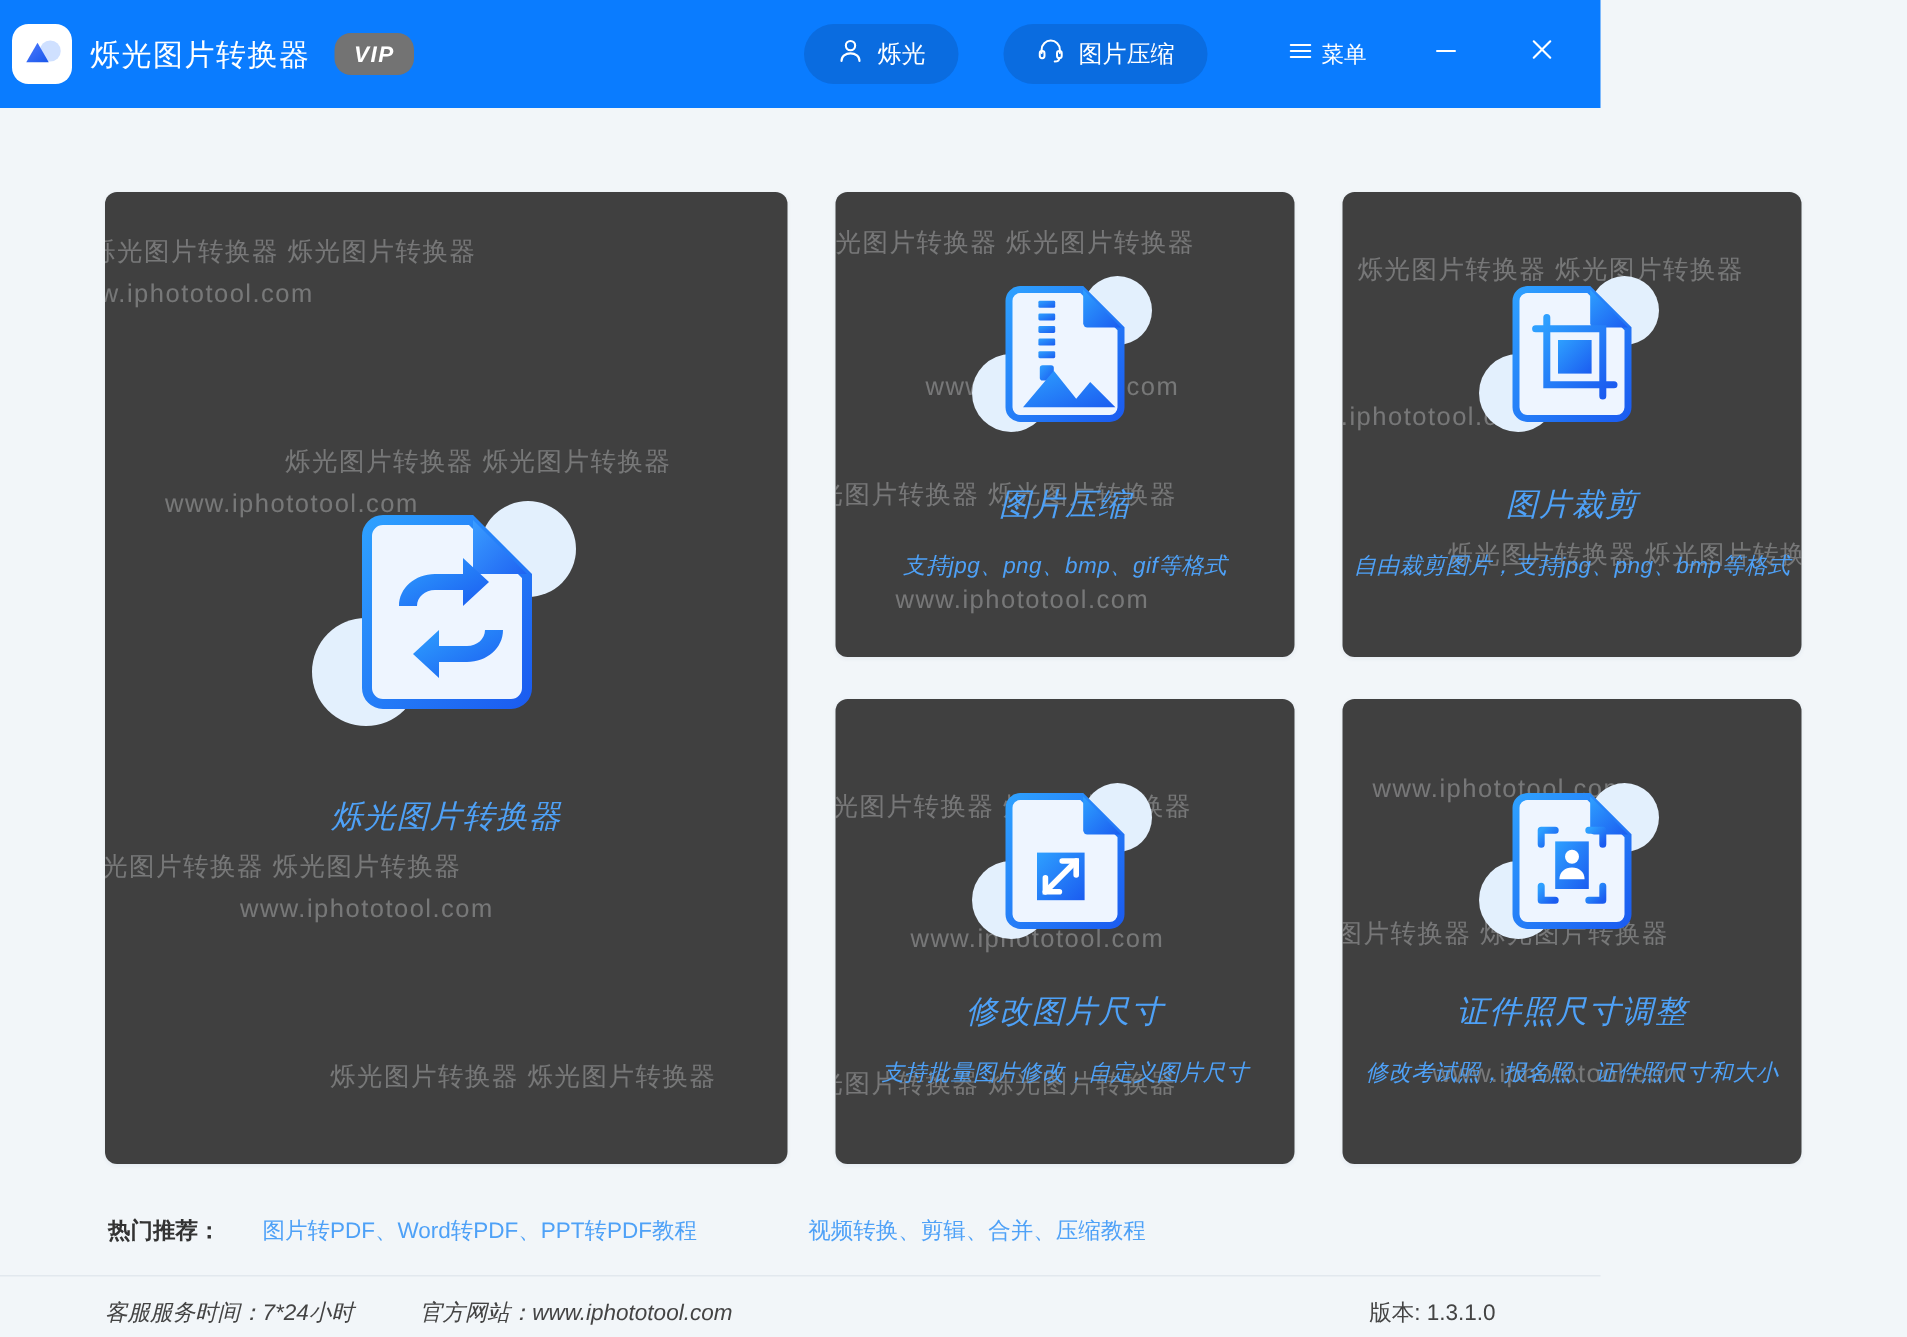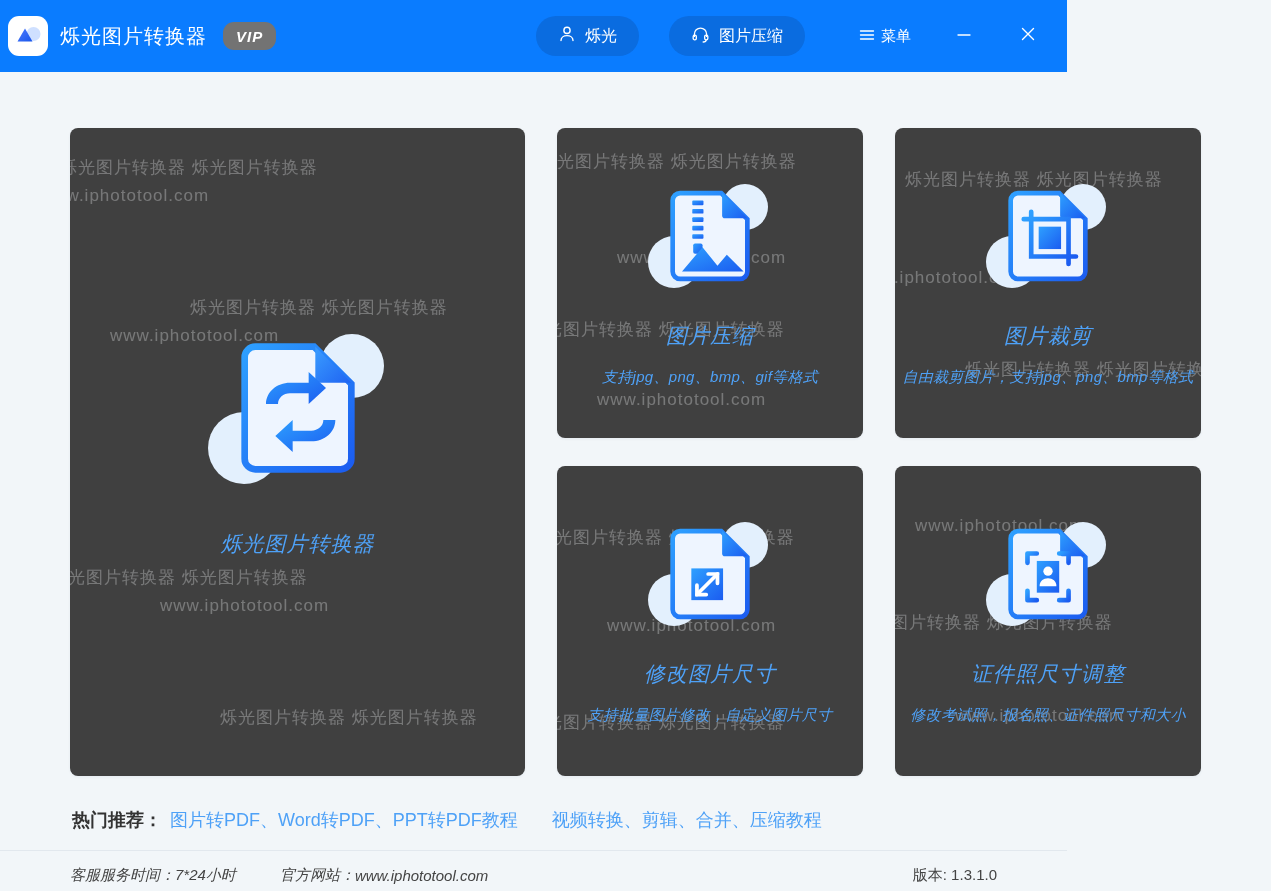--- a/index.html
+++ b/index.html
@@ -186,22 +186,23 @@
     font-size: 17px;
     letter-spacing: 1px;
   }
 
   
   .hotbar {
     display: flex;
     align-items: center;
     height: 60px;
     padding: 0 0 0 2px;
-    font-size: 18px;
+    font-size: 15px;
     margin-top: 14px;
+    gap: 20px;
   }
   .hot-label { color: #333333; font-weight: bold; margin-right: 8px; white-space: nowrap; }
   .hot-link {
     color: #4ea1f7;
     cursor: pointer;
     white-space: nowrap;
   }
   .hot-gap { width: 34px; }
 
   

